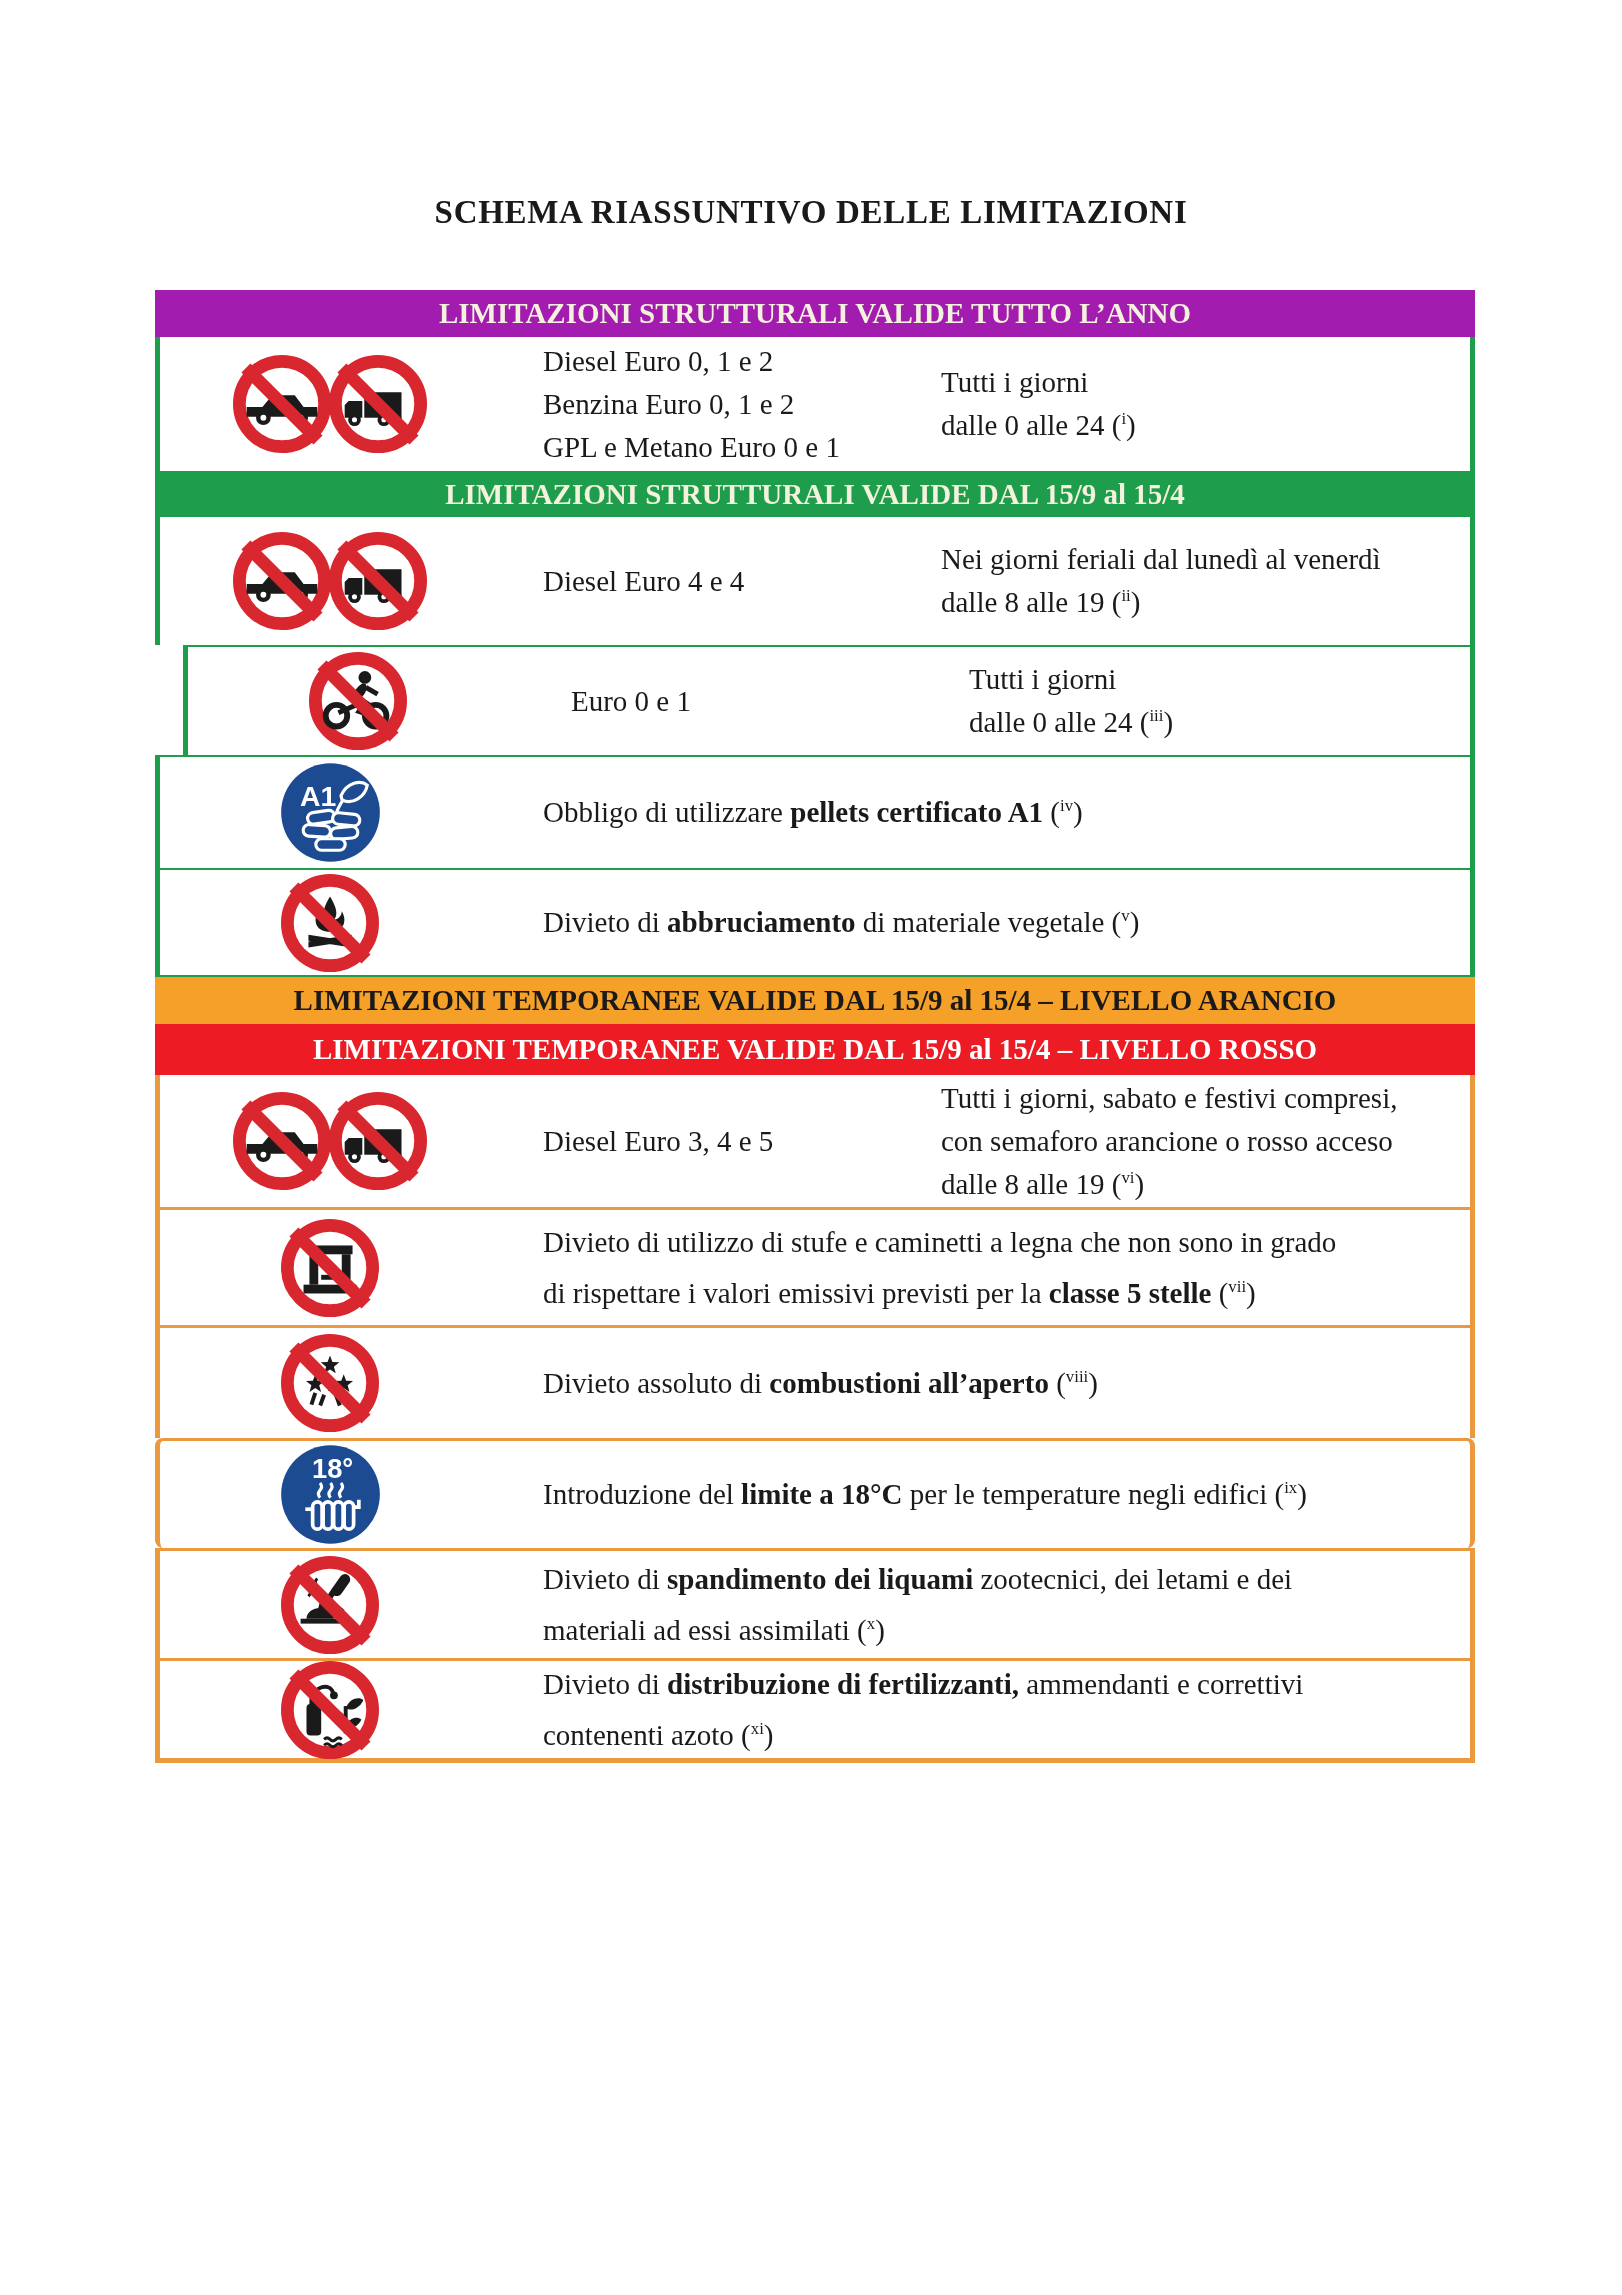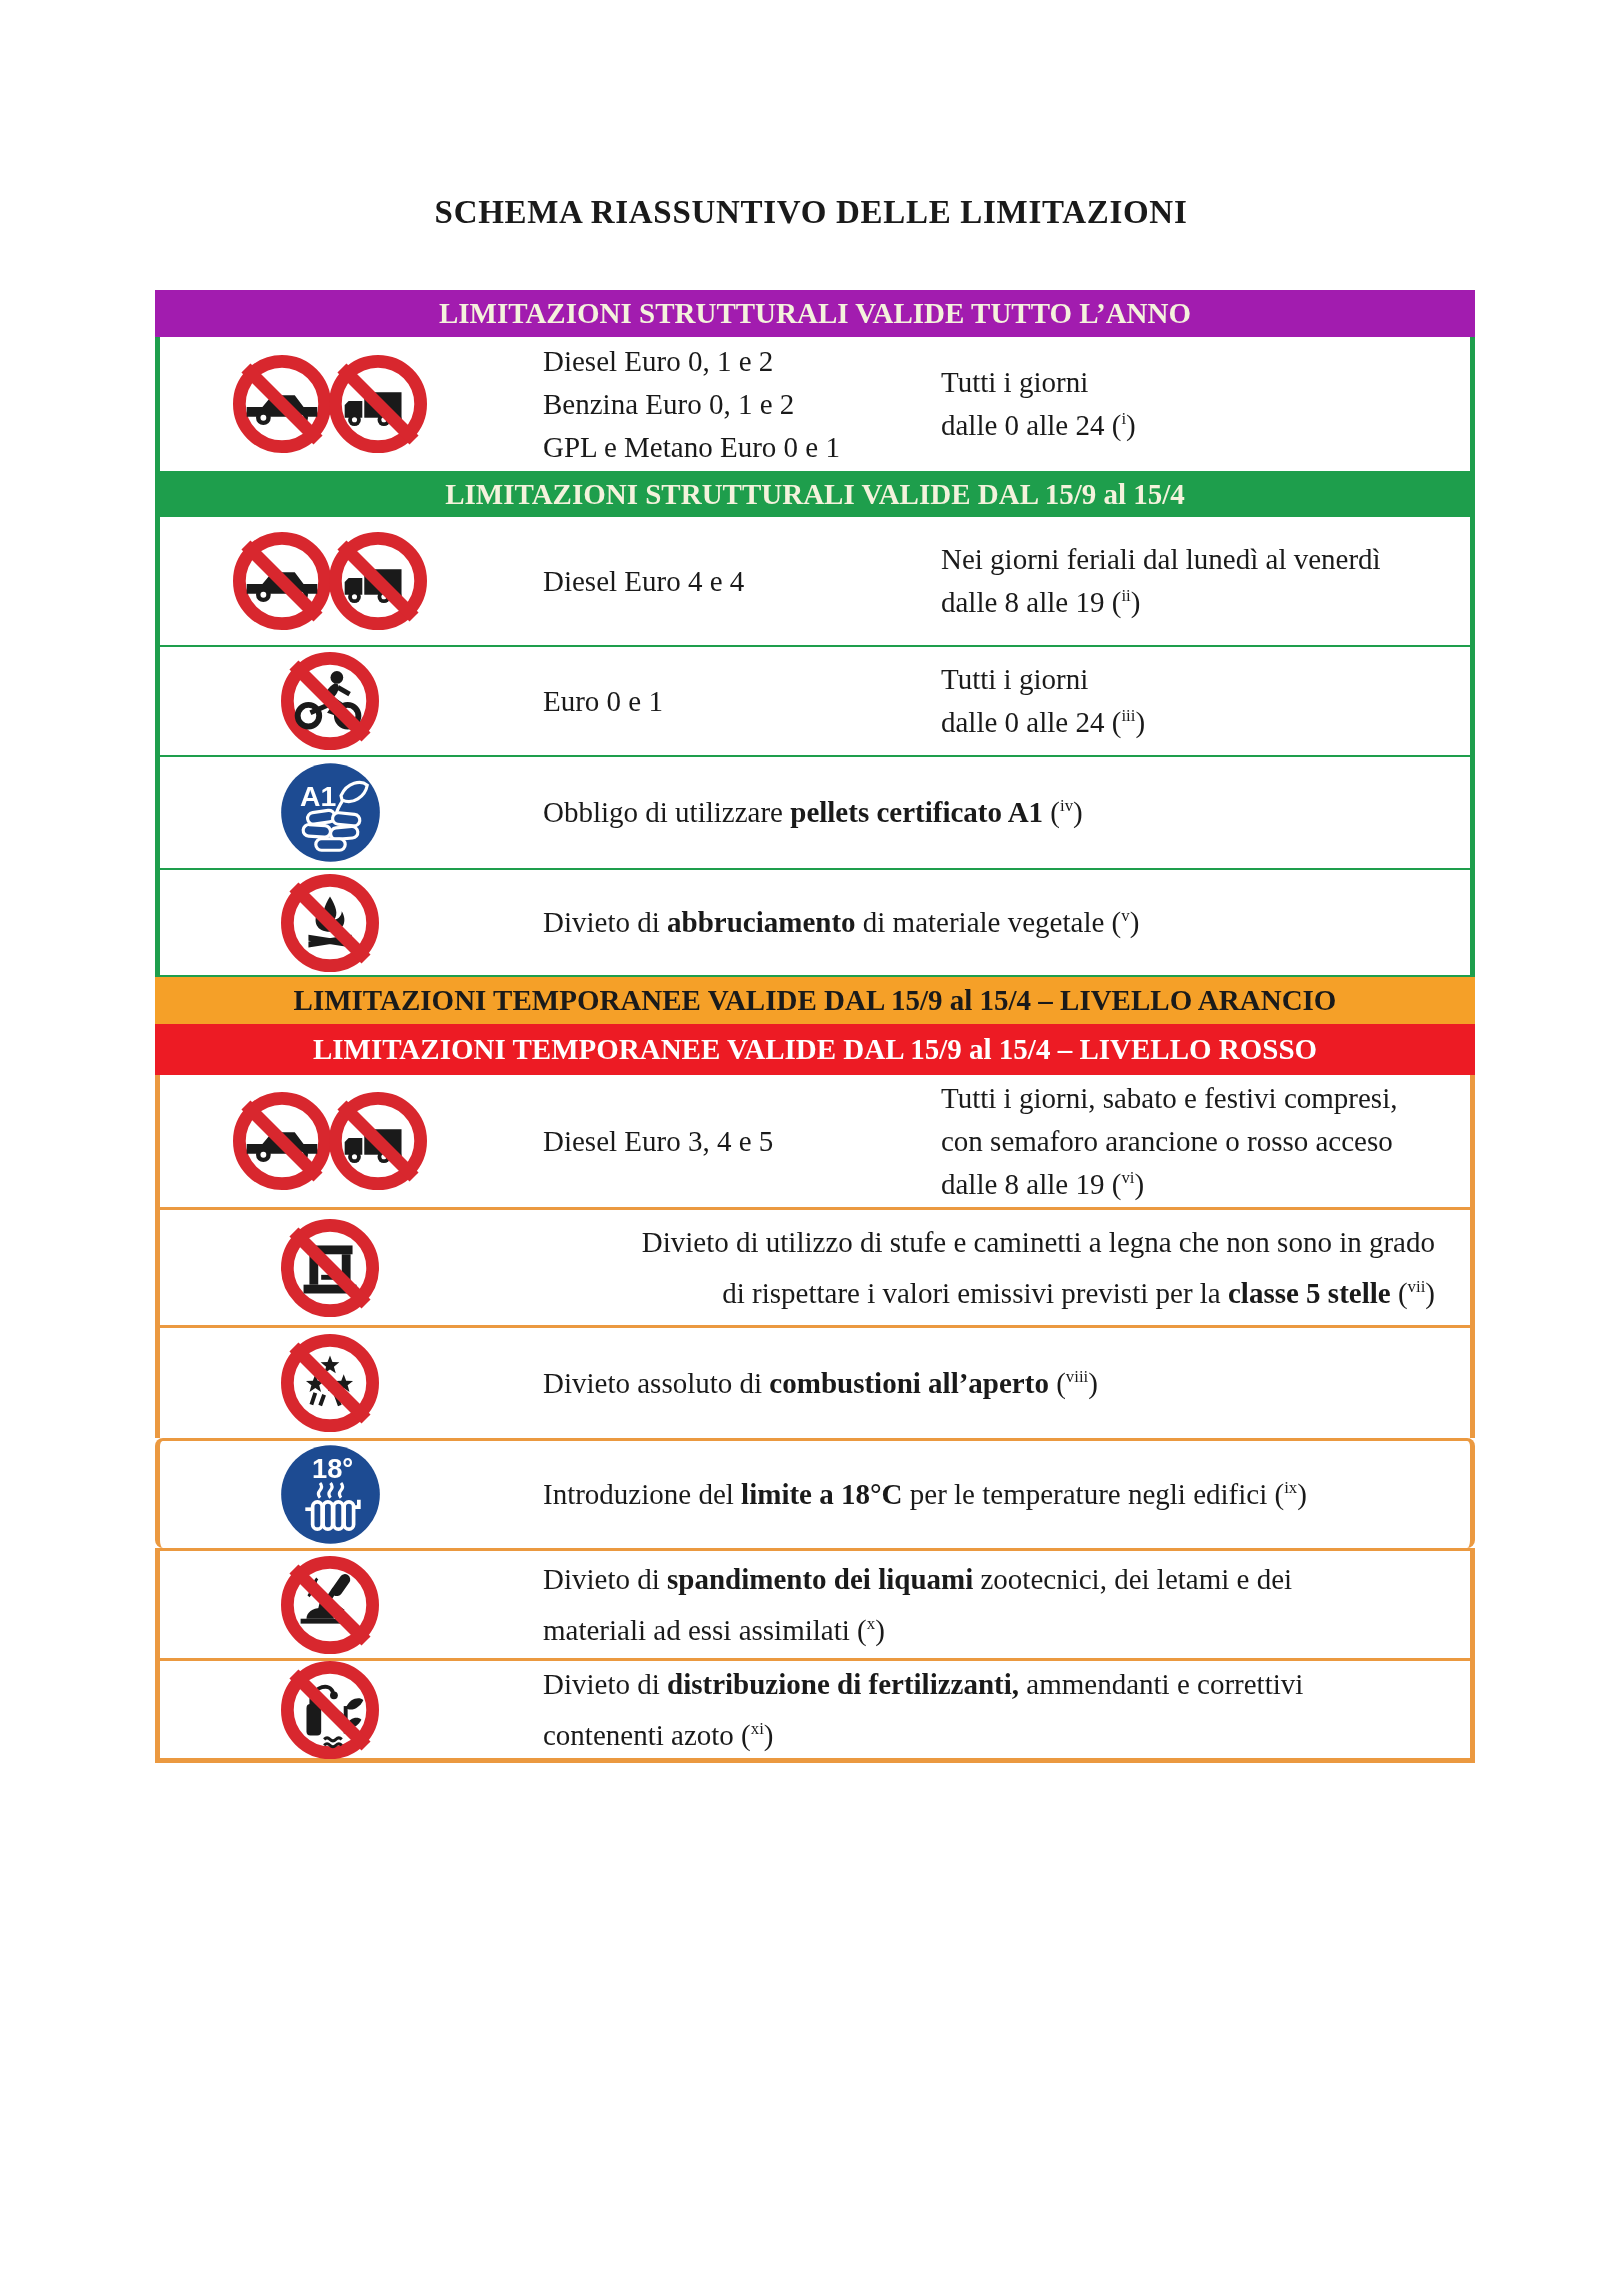--- a/index.html
+++ b/index.html
@@ -14,22 +14,22 @@
   .band.g2{height:46px;background:#1E9E4C;color:#F4F2DC;}
   .band.o{height:47px;background:#F5A028;color:#1a1a1a;}
   .band.r{height:51px;background:#ED1B24;color:#ffffff;}
   .row{box-sizing:border-box;display:flex;align-items:center;background:#ffffff;}
   .row.grow{border-left:5.9px solid #1E9E4C;border-right:5.9px solid #1E9E4C;}
   .row.gsep{border-top:2.6px solid #1E9E4C;}
   .row.gbot{border-bottom:2.6px solid #1E9E4C;}
   .row.orow{border-left:5.9px solid #EB9940;border-right:5.9px solid #EB9940;}
   .row.osep{border-top:3.9px solid #EB9940;}
   .row.obot{border-bottom:5.9px solid #EB9940;}
-  .r1{height:134px;} .r2{height:128px;} .r3{height:110px;} .r4{height:113px;} .r5{height:109px;}
-  .r6{height:132px;} .r7{height:118px;text-align:right;} .r8{height:113px;} .r9{height:110px;border-radius:8px;} .r10{height:110px;} .r11{height:105px;}
+  .r1{height:134px;} .r2{height:128px;} .r3{height:110px;margin-left:28px;} .r4{height:113px;} .r5{height:109px;}
+  .r6{height:132px;} .r7{height:118px;} .r8{height:113px;} .r9{height:110px;border-radius:8px;} .r10{height:110px;} .r11{height:105px;}
   .icons{flex:0 0 340px;display:flex;align-items:center;justify-content:center;}
   .icons svg{display:block;}
   .pico{width:98px;height:98px;}
   .pico.first{margin-right:-2.6px;}
   .bico{width:105px;height:105px;}
   .cell{white-space:pre-line;font-size:29px;line-height:43px;}
   .desc{flex:0 0 419px;box-sizing:border-box;padding-left:43px;}
   .sched{flex:1;box-sizing:border-box;padding-left:22px;padding-right:26px;}
   .wide{flex:1;box-sizing:border-box;padding-left:43px;padding-right:35px;line-height:51px;}
   .cell b{font-weight:bold;}

